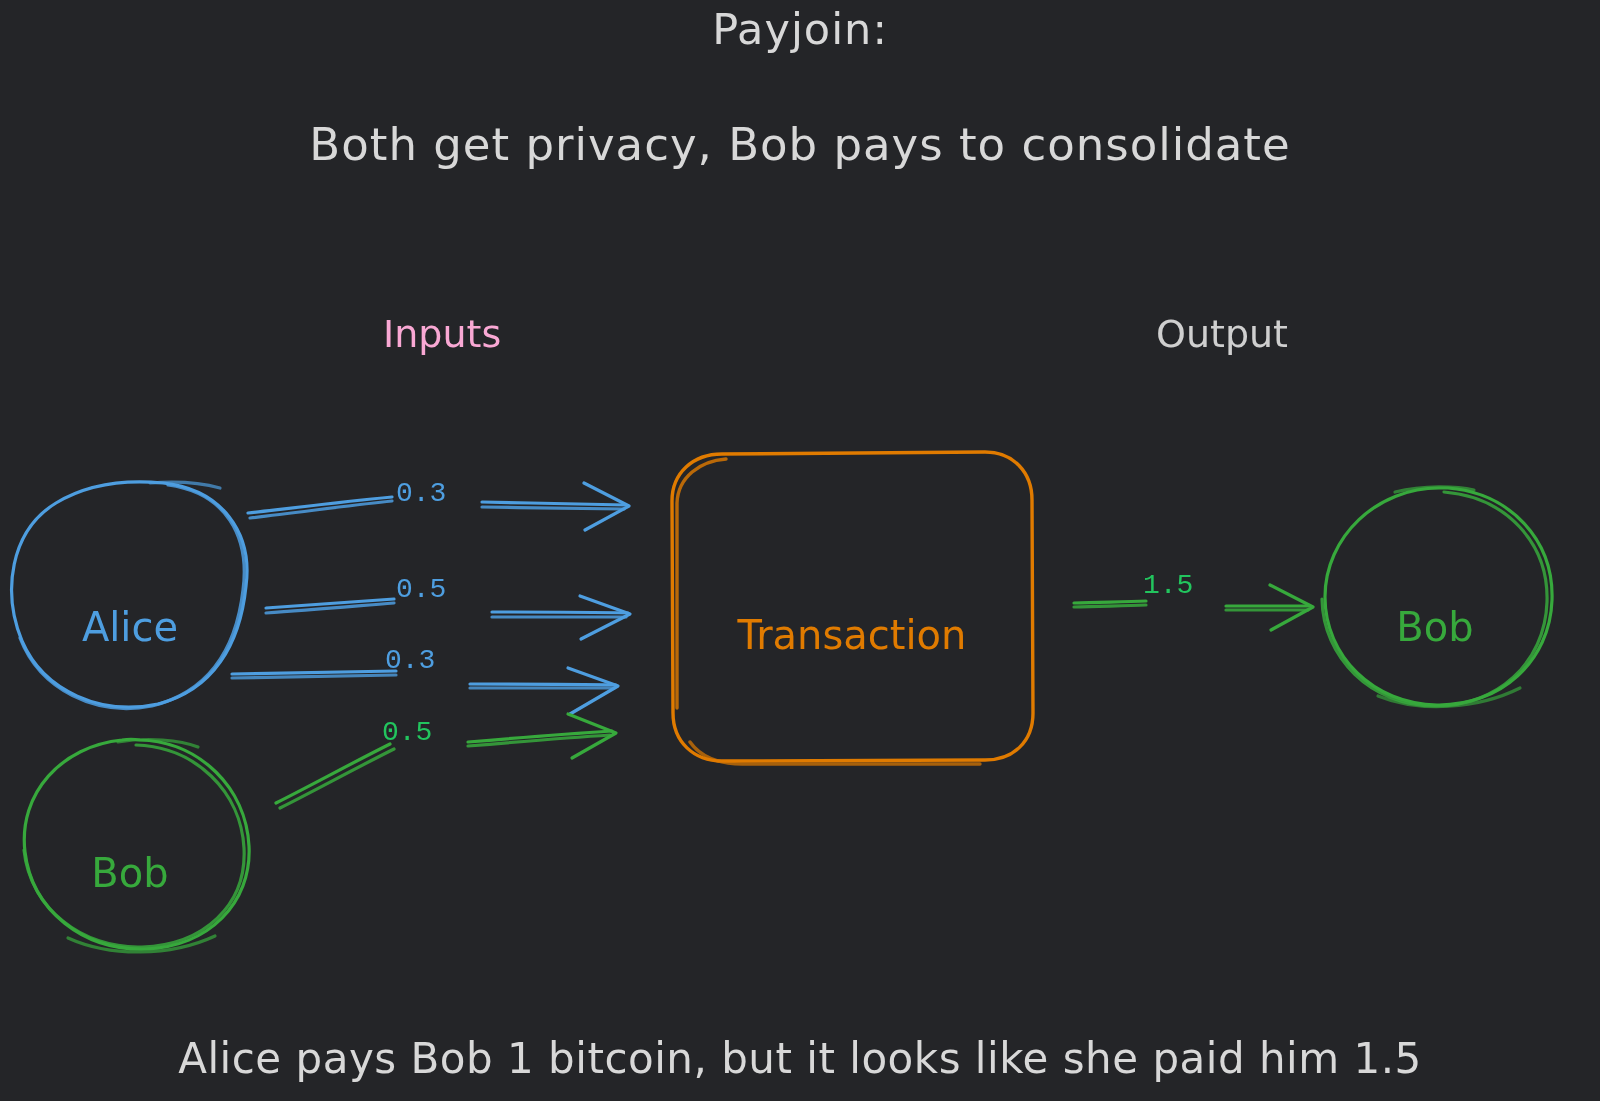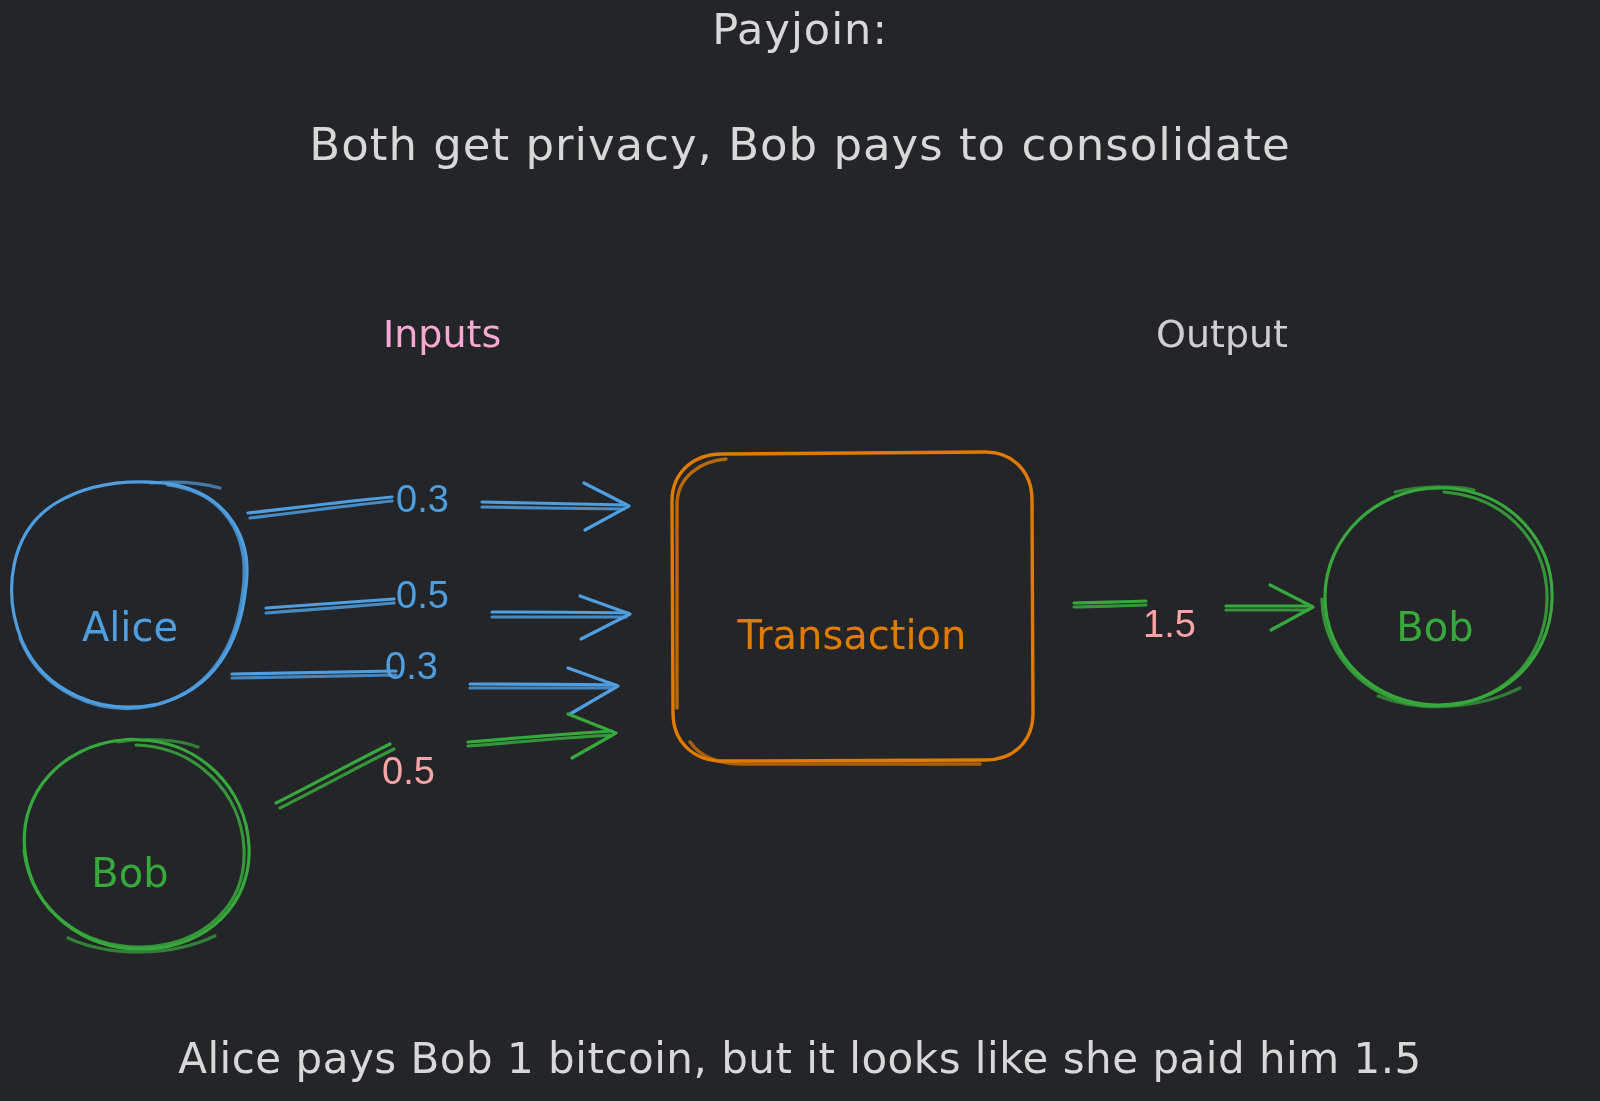--- a/index.html
+++ b/index.html
@@ -66,27 +66,27 @@
     user-select: none;
     margin-top: 32px;
   }
   #alice-label { left: 55px; top: 572px; width: 150px; color: #4e9ee0; }
   #bobin-label { left: 55px; top: 818px; width: 150px; color: #37a93c; }
   #bobout-label { left: 1360px; top: 572px; width: 150px; color: #37a93c; }
   #tx-label { left: 692px; top: 580px; width: 320px; color: #e07b00; font-size: 40px; }
 
   .edge-label {
     position: absolute;
-    font-family: Liberation Sans, sans-serif;
-    font-size: 38px;
+    font-family: Liberation Mono, monospace;
+    font-size: 28px;
     white-space: nowrap;
     user-select: none;
   }
   .edge-label.blue { color: #4e9ee0; }
-  .edge-label.green { color: #fca5a5; margin-top: 33px; }
+  .edge-label.green { color: #22c55e; }
   #lbl-03 { left: 396px; top: 478px; }
   #lbl-05a { left: 396px; top: 574px; }
   #lbl-02 { left: 385px; top: 645px; }
   #lbl-05b { left: 382px; top: 717px; }
   #lbl-15 { left: 1143px; top: 570px; }
 
   svg#sketch {
     position: absolute;
     left: 0; top: 0;
     width: 1600px;

